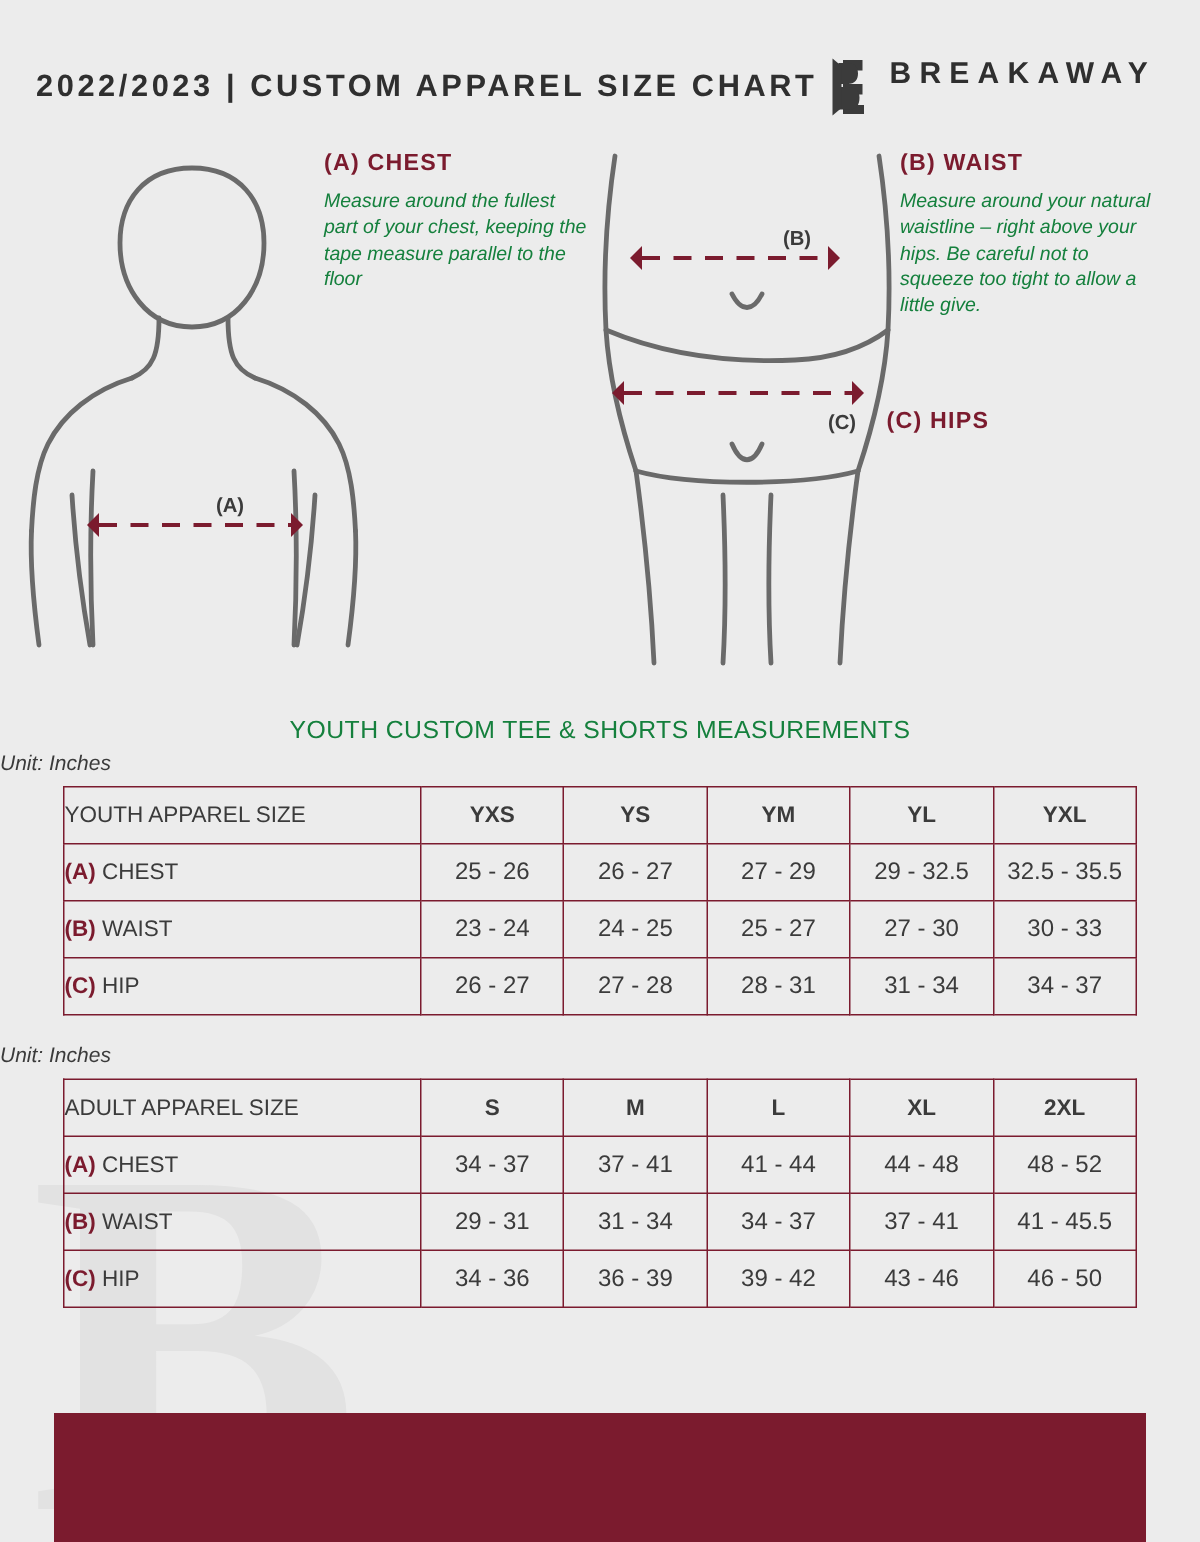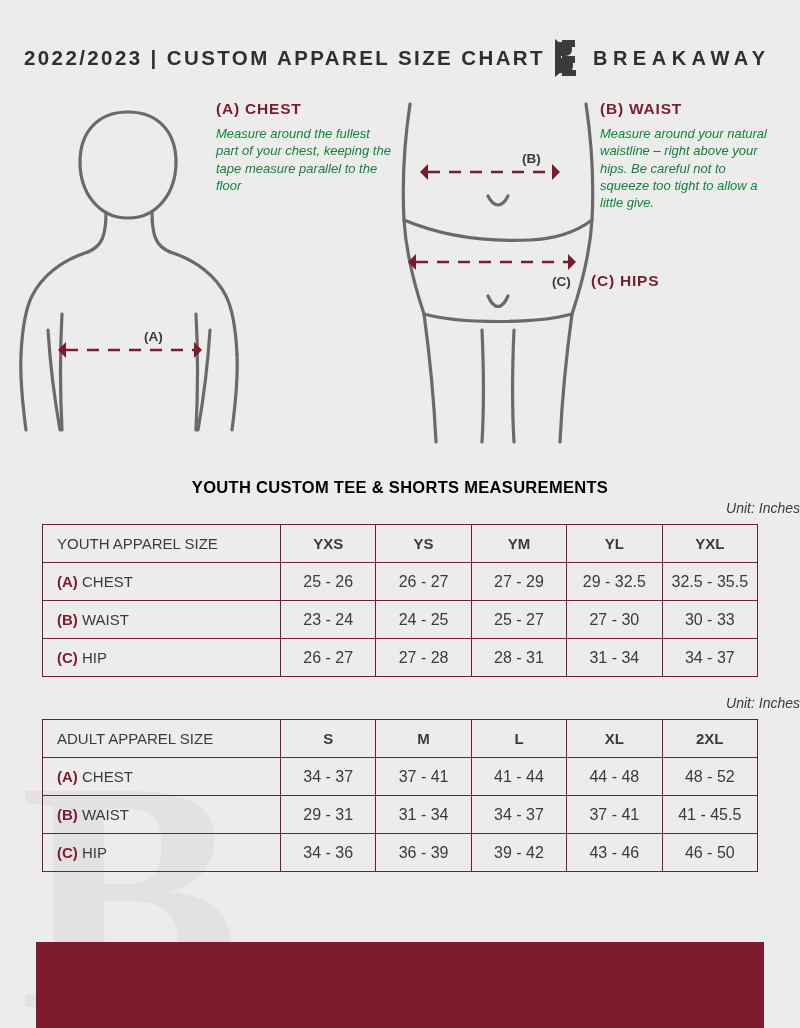--- a/index.html
+++ b/index.html
@@ -38,21 +38,20 @@
   }
   .header-title {
     font-size: 20.5px;
     font-weight: 700;
     letter-spacing: 2.4px;
     color: #2f2f2f;
     white-space: nowrap;
   }
   .brand {
     display: flex;
-    align-items: center;
     gap: 14px;
   }
   .brand-mark { display:block; }
   .brand-name {
     font-size: 20px;
     font-weight: 700;
     letter-spacing: 5.5px;
     color: #2f2f2f;
   }
 
@@ -82,27 +81,27 @@
   }
   .callout-chest { left: 216px; top: 6px; }
   .callout-waist { left: 600px; top: 6px; }
   .callout-hips  { left: 591px; top: 178px; }
 
   
   .table-block { margin-top: 4px; }
   .table-title {
     text-align: center;
     font-size: 16.5px;
-    font-weight: 700;
+    font-weight: 400;
     letter-spacing: 0.3px;
-    color: #000000;
+    color: #15803d;
     margin-top: 24px;
   }
   .table-unit {
-    text-align: right;
+    text-align: left;
     font-size: 14px;
     font-style: italic;
     color: #3b3b3b;
     margin-top: 3px;
     margin-bottom: 8px;
   }
   table {
     border-collapse: collapse;
     width: 716px;
     margin: 0 auto;
@@ -112,21 +111,20 @@
   table tr { height: 38px; }
   table td, table th {
     border: 1px solid #7b1b2e;
     font-weight: normal;
     text-align: center;
     font-size: 16px;
     color: #3b3b3b;
   }
   td.rowhead, th.rowhead {
     text-align: left;
-    padding-left: 14px;
     font-size: 15px;
   }
   thead th { font-weight: 700; font-size: 15px; }
   thead th.rowhead { font-weight: normal; font-size: 15px; }
   .tag {
     color: #7b1b2e;
     font-weight: 700;
   }
   col.c-head { width: 238px; }
 

